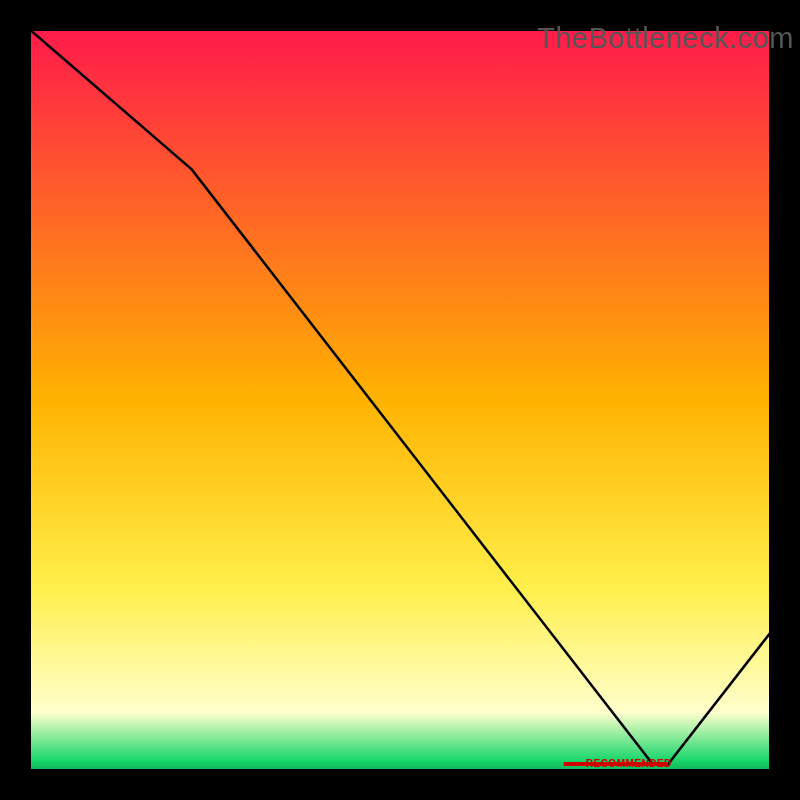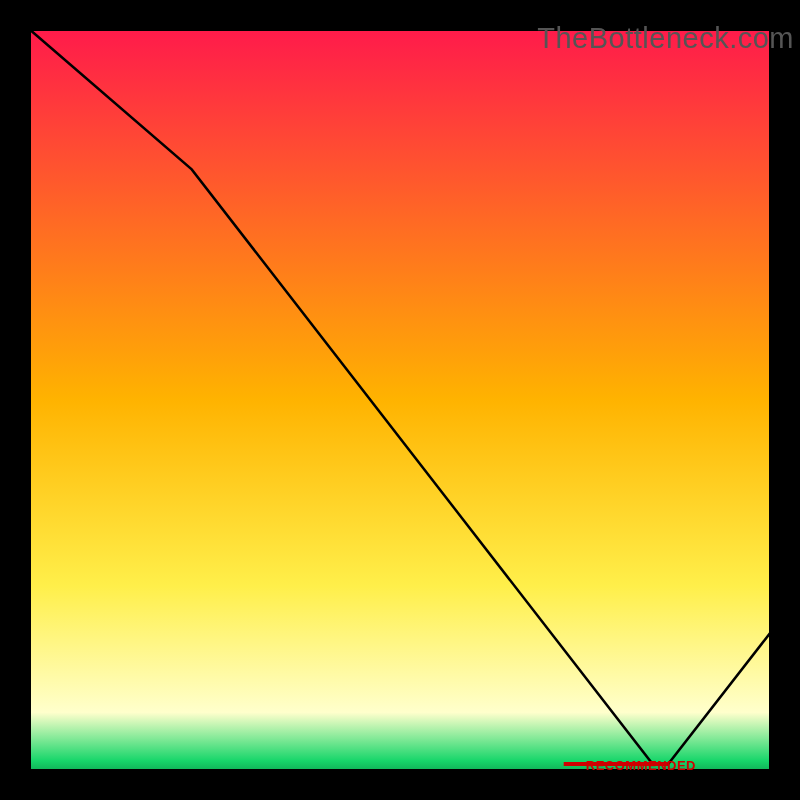--- a/index.html
+++ b/index.html
@@ -48,21 +48,21 @@
     overflow: hidden;
     z-index: 5;
   }
   .plot-area svg {
     display: block;
     width: 744px;
     height: 744px;
   }
   .floor-label {
     position: absolute;
-    font-size: 13px;
+    font-size: 10px;
     font-weight: bold;
     letter-spacing: 0.5px;
     color: #d00000;
     z-index: 25;
     white-space: nowrap;
   }
 </style>
 </head>
 <body>
 

